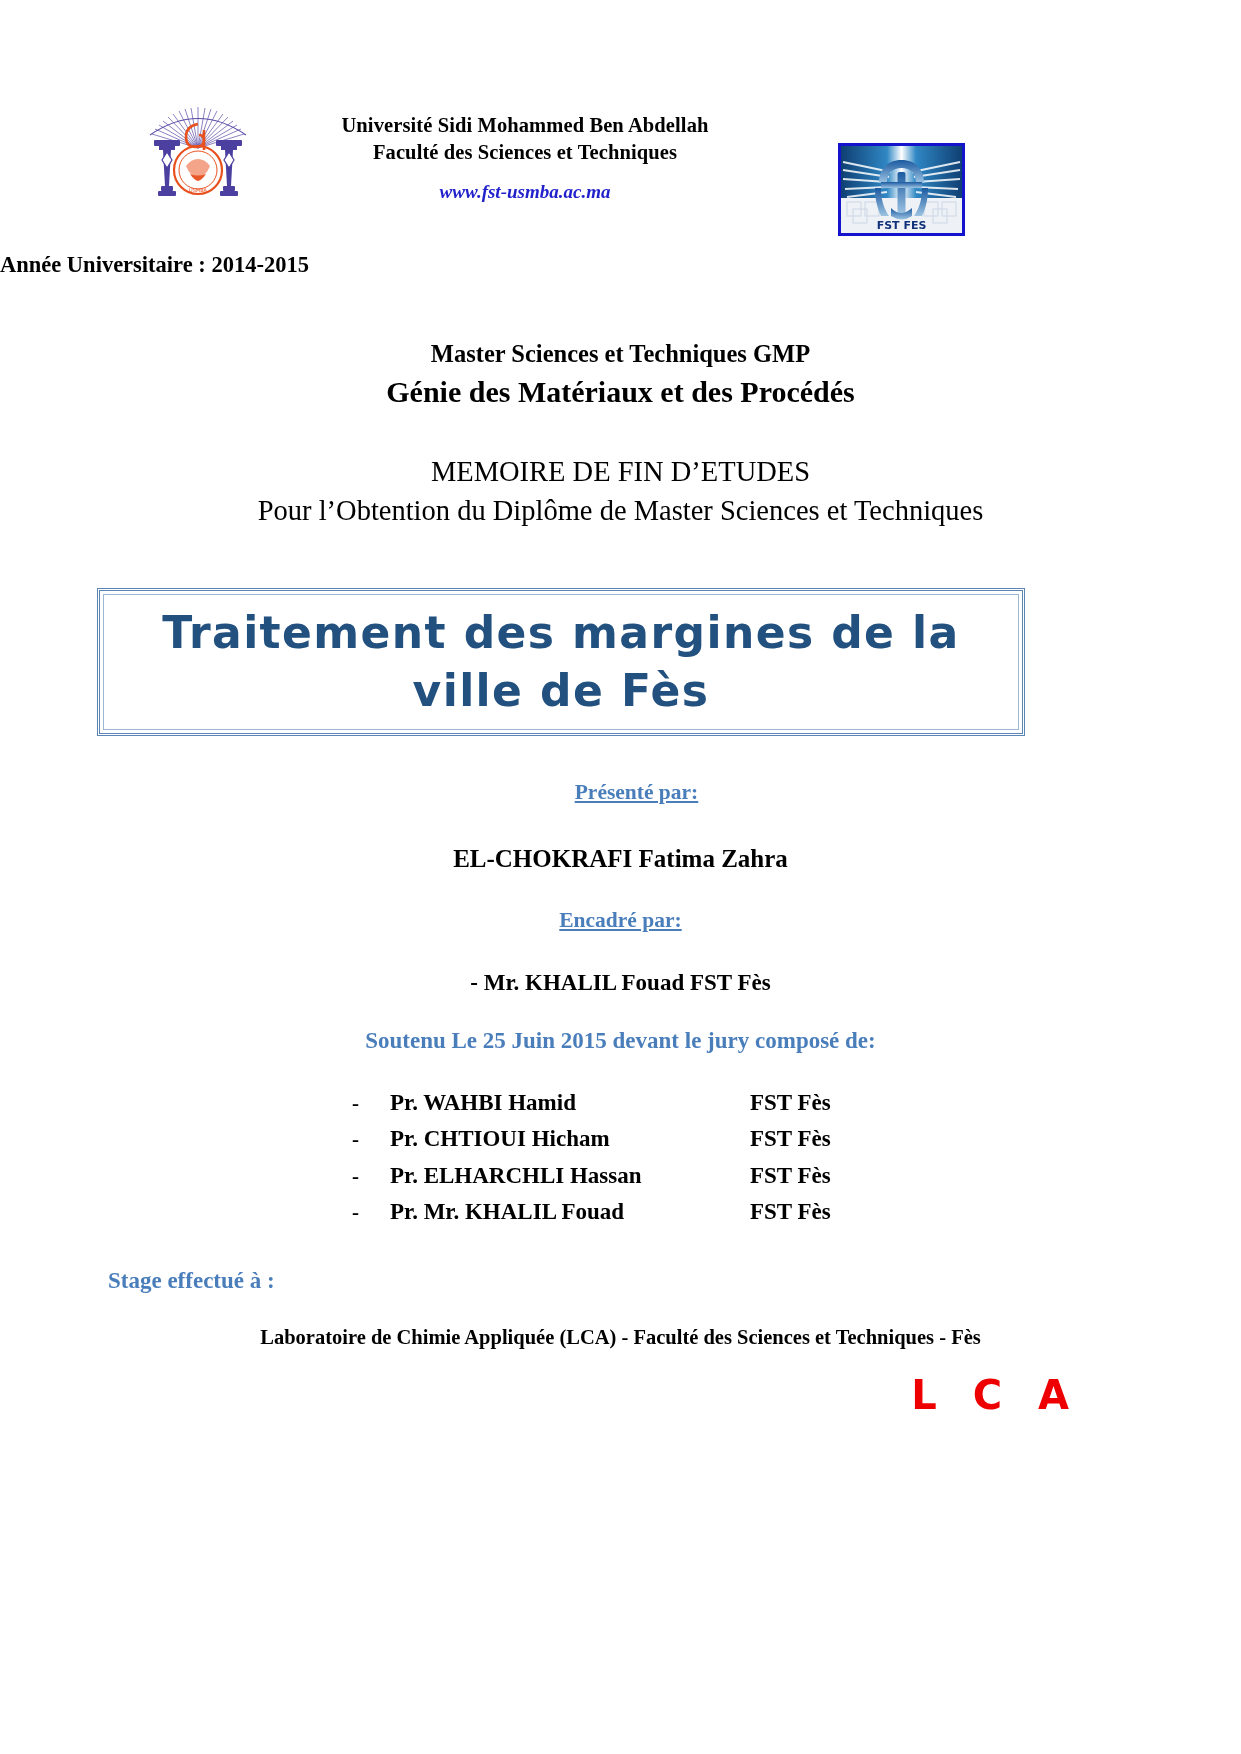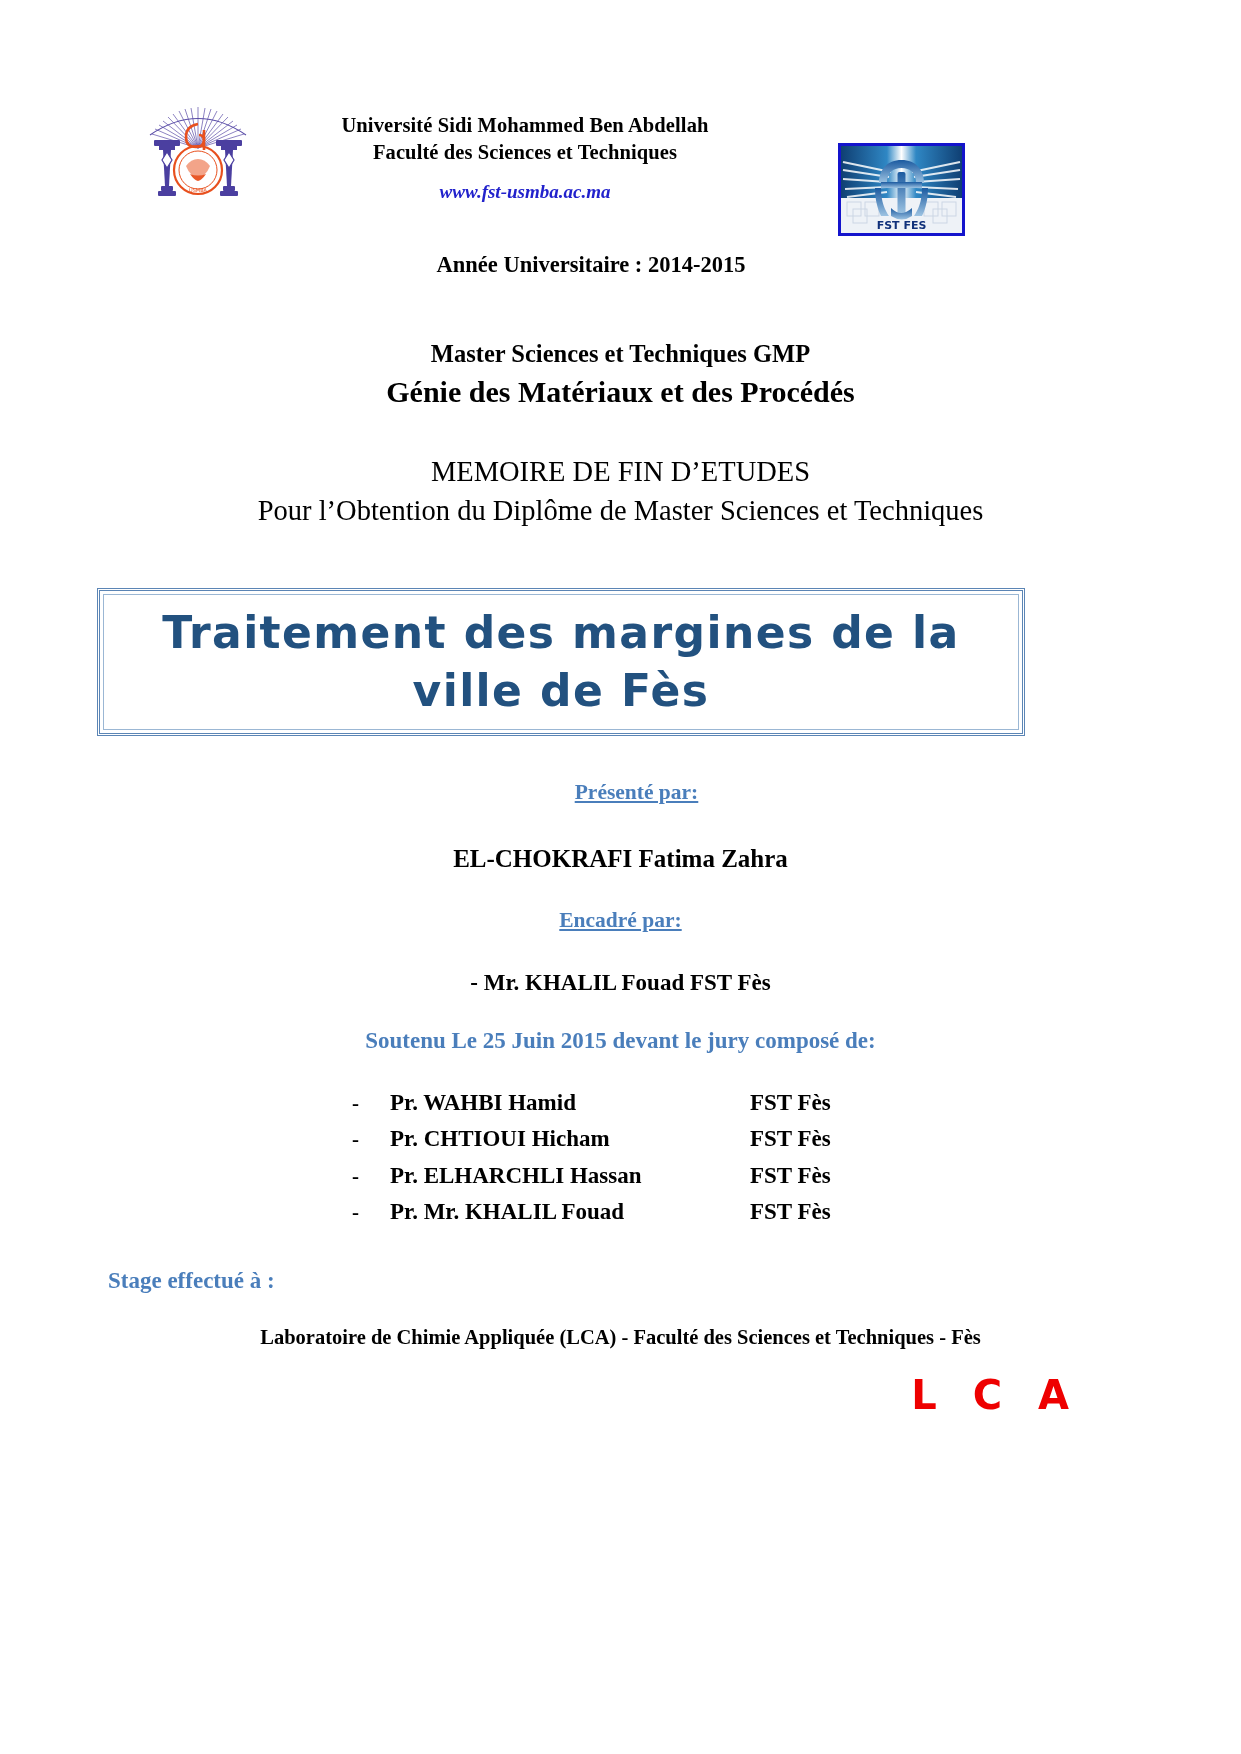--- a/index.html
+++ b/index.html
@@ -75,25 +75,24 @@
     margin-top: 41px;
   }
   .fst-logo svg { display:block; }
 
   
   .year {
     position: absolute;
     top: 252px;
     left: 0;
     width: 1110px;
-    text-align: center;
+    text-align: left;
     font-size: 22.5px;
     font-weight: bold;
     color: #000;
-    margin-left: 36px;
   }
 
   
   .program {
     position: absolute;
     top: 338px;
     left: 0;
     width: 1241px;
     text-align: center;
   }

